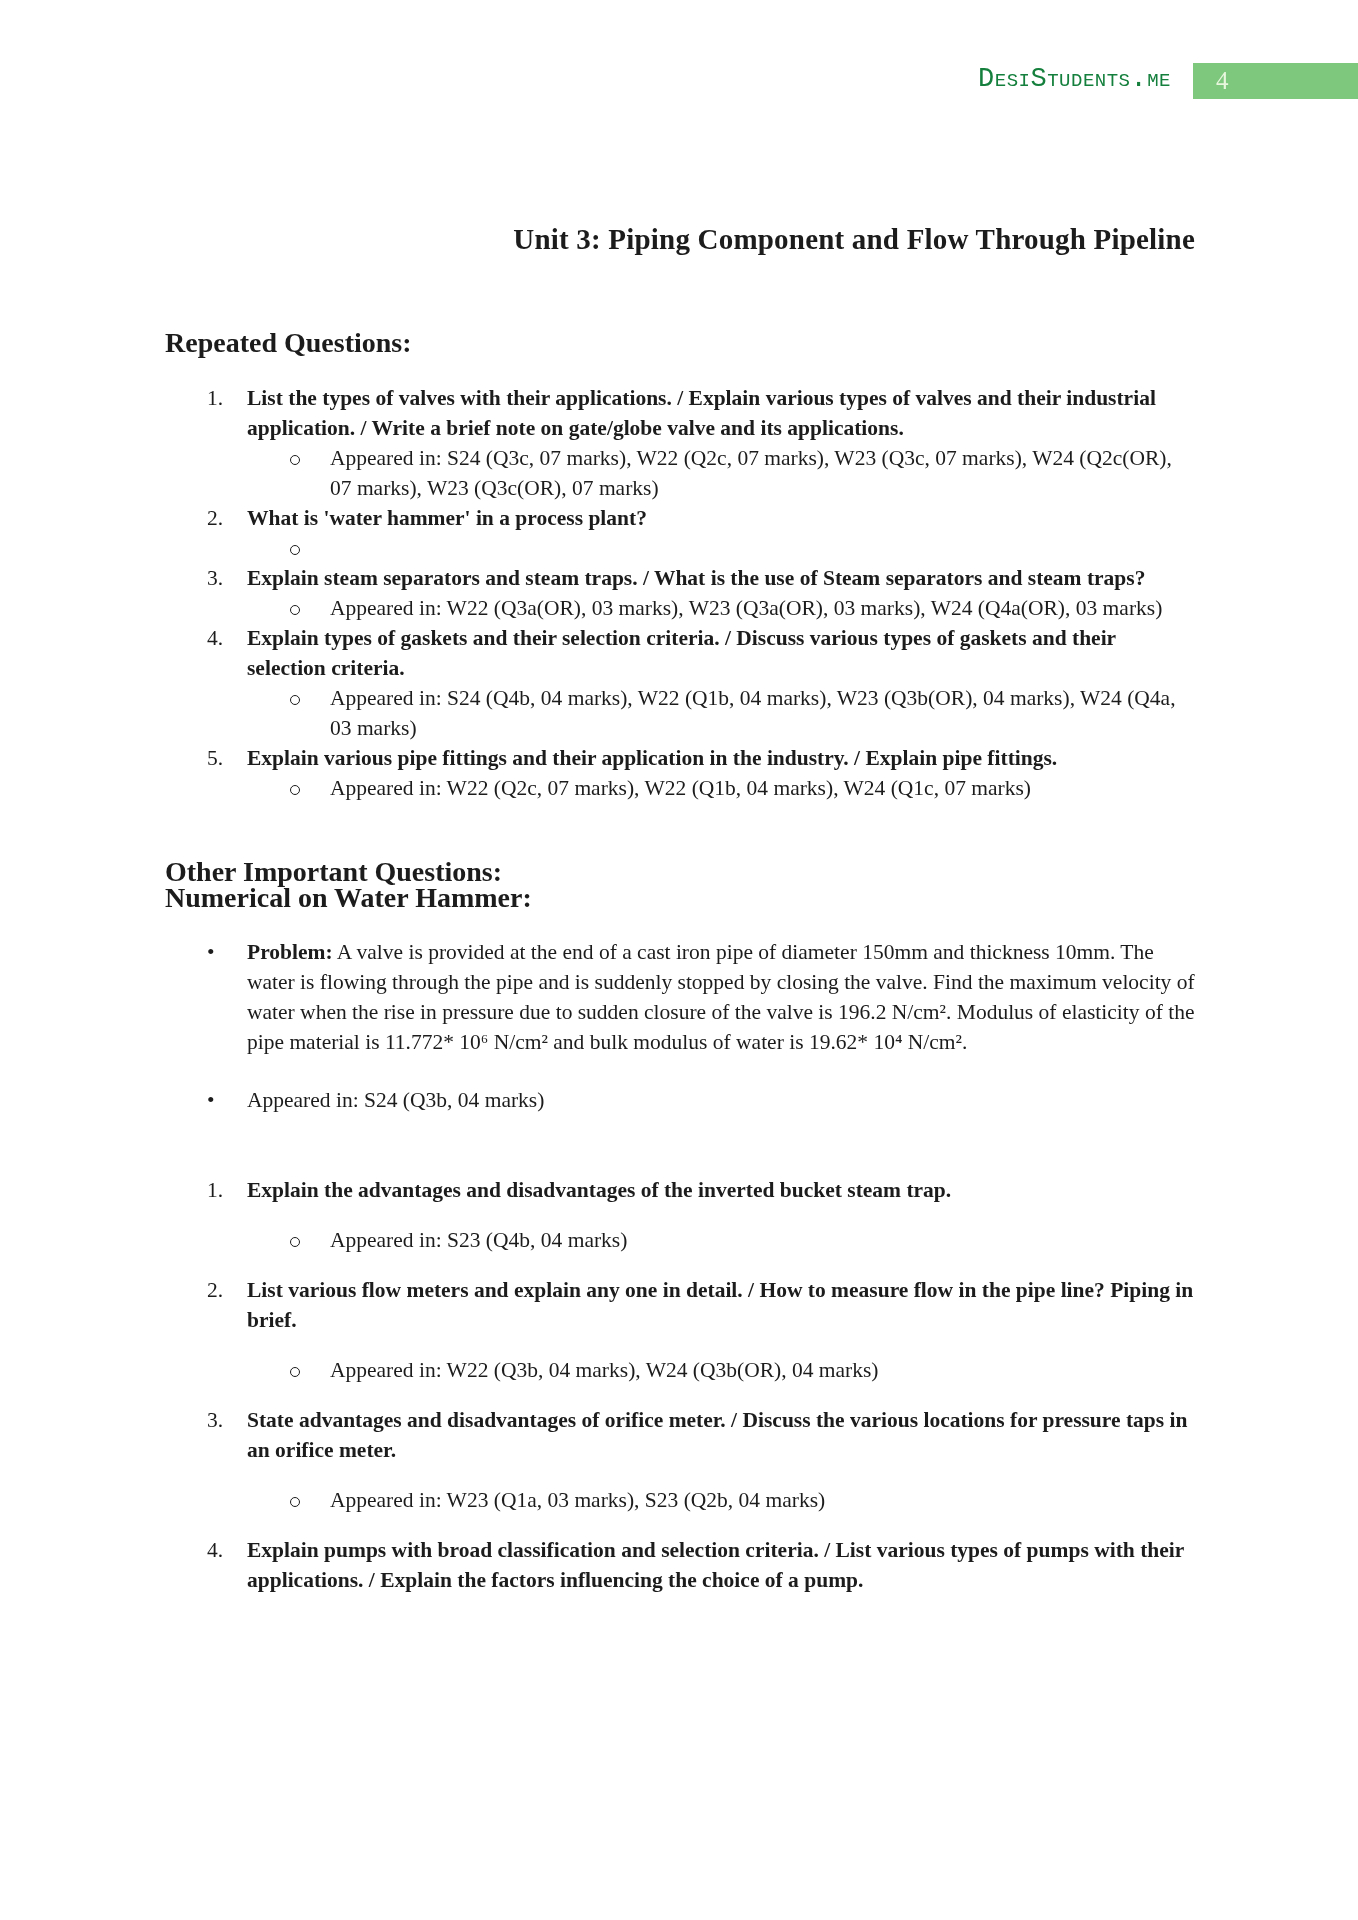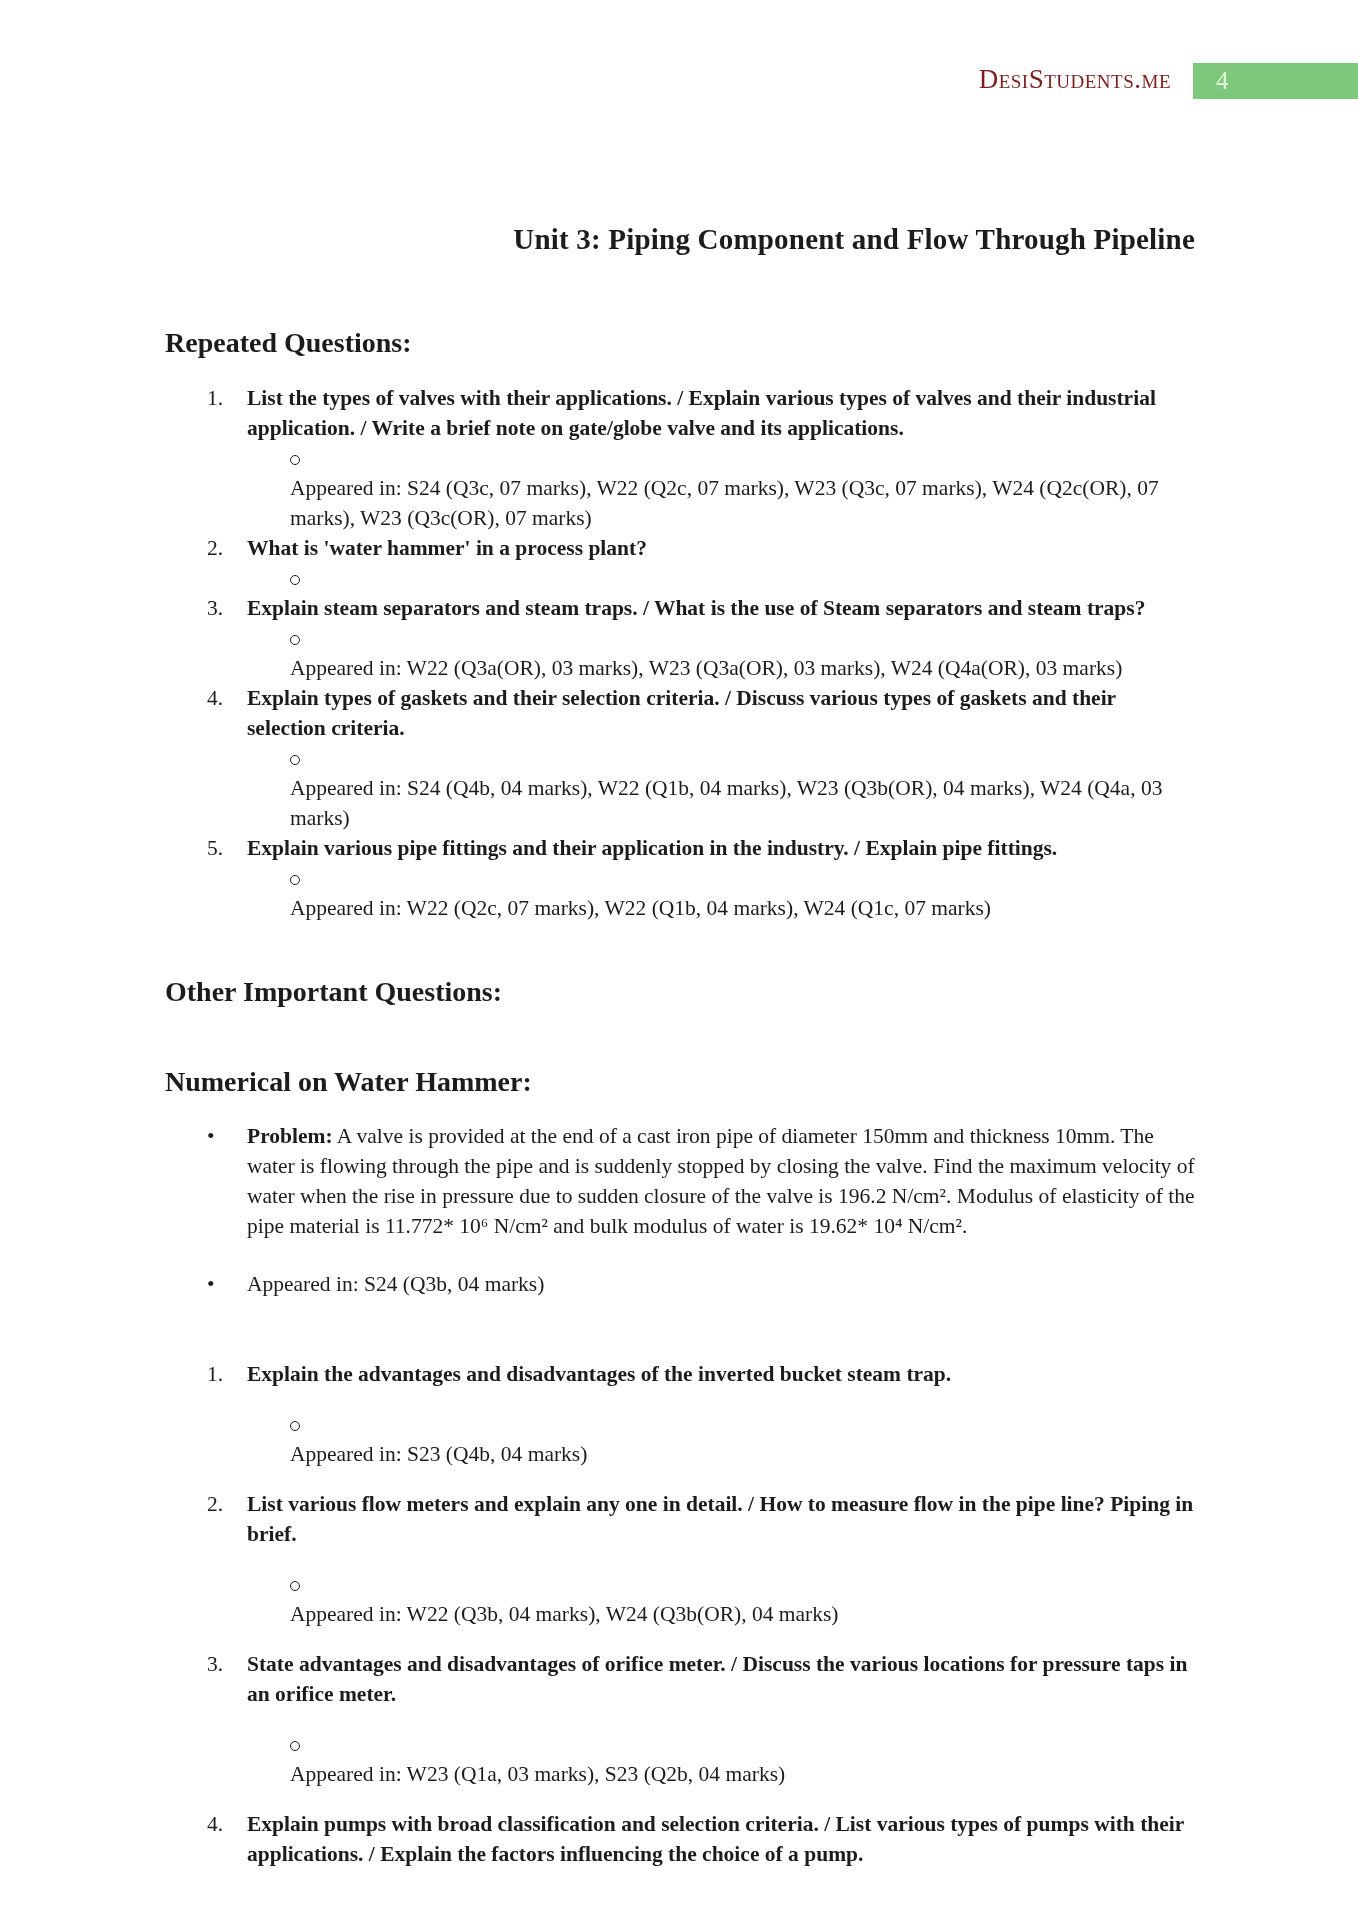--- a/index.html
+++ b/index.html
@@ -8,42 +8,42 @@
     width:1358px; height:1920px;
     font-family:"Liberation Serif", serif;
     color:#1c1c1c;
     position:relative;
     overflow:hidden;
   }
   
   .header { position:absolute; top:61px; left:0; right:0; height:37px; }
   .site {
     position:absolute; right:187px; top:0; line-height:37px;
-    font-variant:small-caps; font-size:27px; color:#7f1d1d; letter-spacing:0.5px;
+    font-variant:small-caps; font-size:27px; color:#15803d; letter-spacing:0.5px;font-family:Liberation Mono, monospace;
   }
   .badge {
     position:absolute; right:0; top:2px; width:165px; height:36px;
     background:#7dc87d; color:#e7f6dc;
     font-size:25px; line-height:36px; padding-left:23px;
   }
   
   .page { padding:196px 163px 0 165px; }
   .title { text-align:right; font-size:29px; font-weight:bold; letter-spacing:0.2px; line-height:34px;margin-top:26px; }
   .h2 { font-size:28px; font-weight:bold; line-height:26px; }
   .h2-repeated { margin-top:74px; }
   .h2-other { margin-top:56px; }
-  .h2-numerical { margin-top:64px; }
+  .h2-numerical { }
 
   .body-text { font-size:21.5px; line-height:30px; }
 
   .qlist { margin-top:27px; }
   .row { display:flex; padding-left:42px; }
   .num { width:40px; flex:none; }
   .qtext { flex:1; font-weight:bold; }
-  .subrow { display:flex; padding-left:125px;flex-direction:column; }
+  .subrow { display:flex; padding-left:125px; }
   .omark { width:40px; flex:none; }
   .circle {
     display:inline-block; width:10px; height:10px;
     border:1.6px solid #1c1c1c; border-radius:50%;
     margin-top:9px;
   }
   .subtext { flex:1; }
 
   .bullet-row { display:flex; padding-left:42px; }
   .disc { width:40px; flex:none; }

